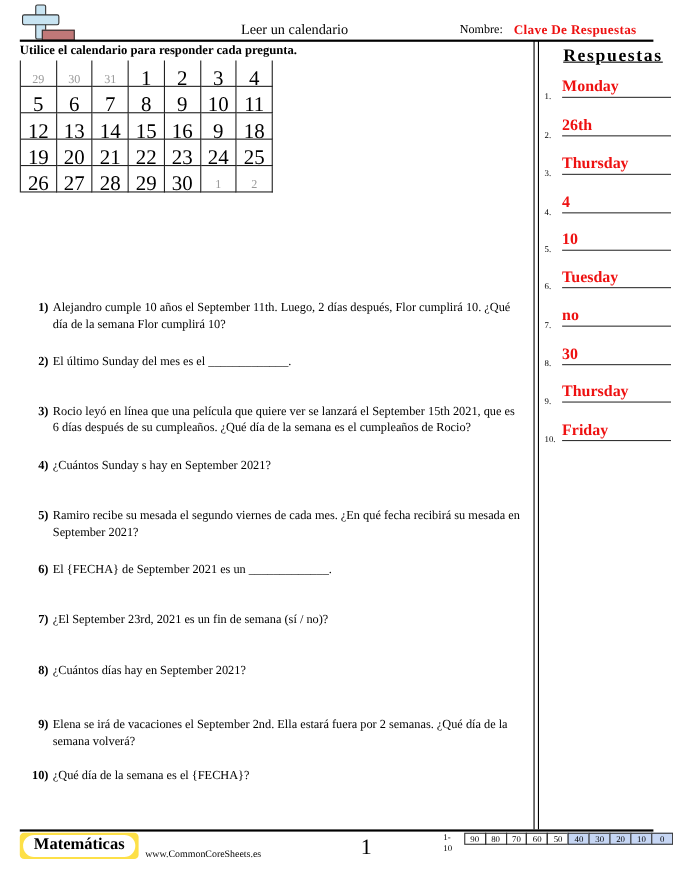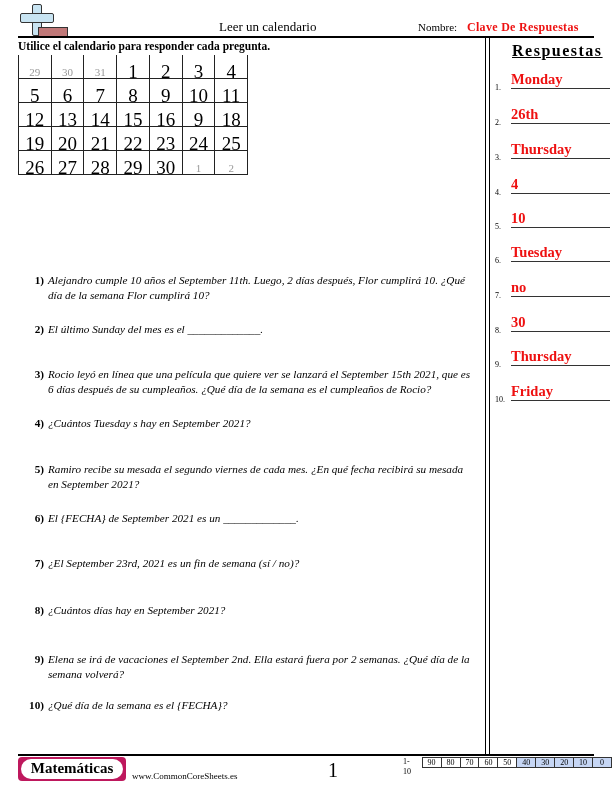--- a/index.html
+++ b/index.html
@@ -21,31 +21,31 @@
   .instructions { position: absolute; left: 18px; top: 40px; font-size: 11.5px; font-weight: bold; }
 
   .calendar { position: absolute; left: 18px; top: 55px; width: 230px; }
   .cal-head { height: 20px; border: 1.5px solid #222; background: linear-gradient(#eaf6fb, #a8d4e6); text-align: center; font-size: 11.5px; font-weight: bold; line-height: 17px; }
   .cal-grid { display: grid; grid-template-columns: repeat(7, 1fr); border-left: 1.5px solid #222; }
   .cal-cell { height: 24px; border-right: 1.5px solid #222; border-bottom: 1.5px solid #222; text-align: center; line-height: 34px; font-size: 19px; }
   .cal-cell.dim { color: #999; font-size: 11px; }
 
   .question { position: absolute; left: 24px; width: 450px; font-size: 11.2px; line-height: 15px; }
   .question .num { position: absolute; left: 0; top: 0; width: 20px; font-weight: bold; text-align: right; }
-  .question .text { margin-left: 24px; display: block; font-style: italic; }
+  .question .text { margin-left: 24px; display: block; }
   .question.q10 .num { left: -6px; width: 26px; }
 
   .ans-title { position: absolute; left: 512px; top: 42px; font-size: 16px; font-weight: bold; text-decoration: underline; letter-spacing: 1.5px; }
   .answer { position: absolute; left: 495px; width: 115px; height: 22px; }
   .answer .anum { position: absolute; left: 0; bottom: 0; font-size: 8px; width: 14px; }
   .answer .aline { position: absolute; left: 16px; right: 0; bottom: 3px; border-bottom: 1.2px solid #333; }
   .answer .aval { position: absolute; left: 16px; right: 0; bottom: 4px; text-align: left; font-size: 14.5px; font-weight: bold; color: #ee1111; }
 
   .footer-rule { position: absolute; left: 18px; top: 754px; width: 576px; height: 1.5px; background: #000; }
-  .brand { position: absolute; left: 18px; top: 757px; width: 108px; height: 24px; background: #be185d; border-radius: 4px; }
+  .brand { position: absolute; left: 18px; top: 757px; width: 108px; height: 24px; background: #fde047; border-radius: 4px; }
   .brand-pill { position: absolute; left: 3px; top: 2px; right: 3px; bottom: 2px; background: #fff; border-radius: 10px; text-align: center; font-size: 15px; font-weight: bold; line-height: 19px; }
   .website { position: absolute; left: 132px; top: 771px; font-size: 9px; }
   .page-num { position: absolute; left: 328px; top: 759px; font-size: 20px; }
 
   .score { position: absolute; left: 398px; top: 757px; display: flex; align-items: stretch; font-size: 8px; }
   .score .lbl { padding: 0 5px; line-height: 10px; }
   .score .box { width: 20px; height: 11px; border: 1px solid #333; margin-left: -1px; text-align: center; line-height: 9px; }
   .score .box:first-of-type { margin-left: 0; }
   .score .box.blue { background: #c6d6f4; }
 </style>
@@ -113,21 +113,21 @@
     <div class="question" style="top: 322px;">
       <span class="num">2)</span>
       <span class="text">El último Sunday del mes es el _____________.</span>
     </div>
     <div class="question" style="top: 367px;">
       <span class="num">3)</span>
       <span class="text">Rocio leyó en línea que una película que quiere ver se lanzará el September 15th 2021, que es 6 días después de su cumpleaños. ¿Qué día de la semana es el cumpleaños de Rocio?</span>
     </div>
     <div class="question" style="top: 416px;">
       <span class="num">4)</span>
-      <span class="text">¿Cuántos Tuesday s hay en September 2021?</span>
+      <span class="text">¿Cuántos Sunday s hay en September 2021?</span>
     </div>
     <div class="question" style="top: 462px;">
       <span class="num">5)</span>
       <span class="text">Ramiro recibe su mesada el segundo viernes de cada mes. ¿En qué fecha recibirá su mesada en September 2021?</span>
     </div>
     <div class="question" style="top: 511px;">
       <span class="num">6)</span>
       <span class="text">El {FECHA} de September 2021 es un _____________.</span>
     </div>
     <div class="question" style="top: 556px;">

